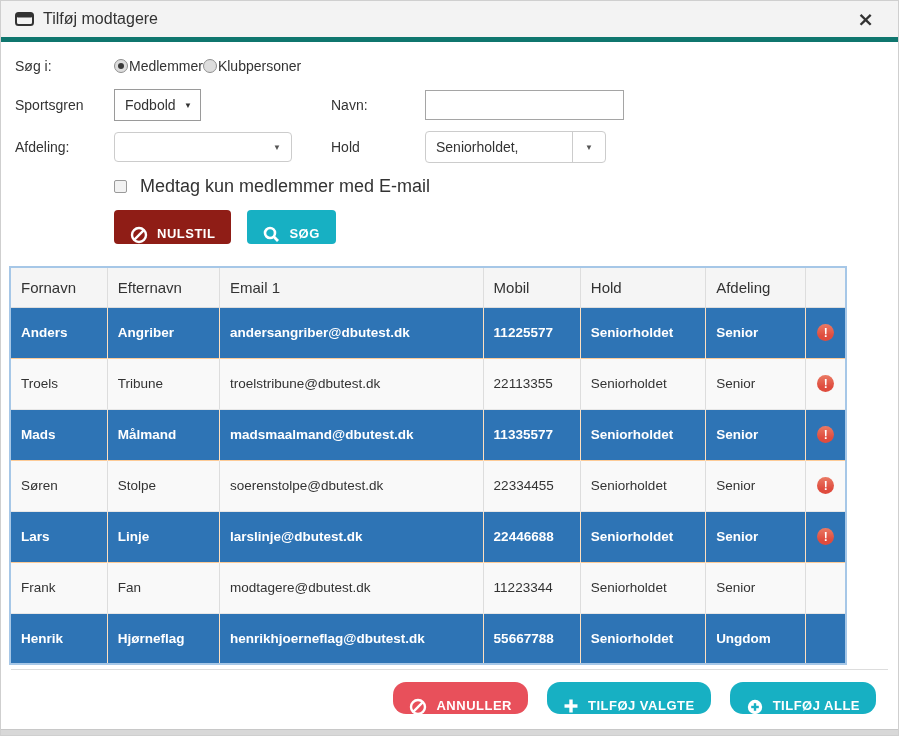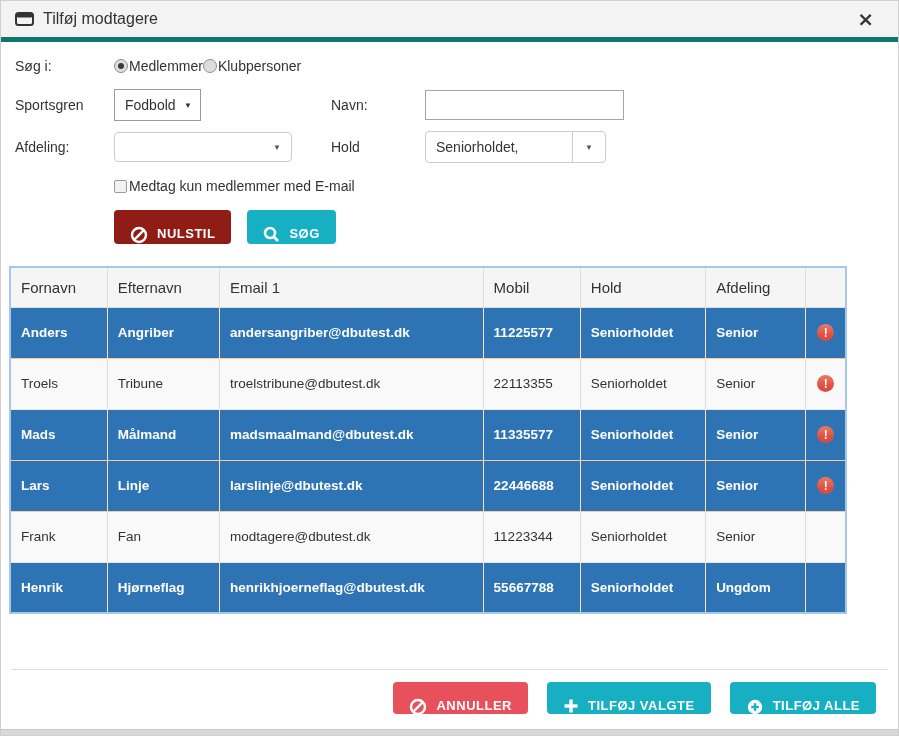--- a/index.html
+++ b/index.html
@@ -74,21 +74,21 @@
     flex:0 0 33px; border-left:1px solid #ccc; display:flex;
     align-items:center; justify-content:center;
   }
   .combo-btn .caret { font-size:8px; color:#555; }
 
   .checkbox-row { height:20px; margin-bottom:14px; padding-left:99px; }
   .checkbox {
     width:13px; height:13px; border:1px solid #9a9a9a; background:#f2f2f2;
     display:inline-block; margin-right:2px; cursor:pointer; border-radius:2px;
   }
-  .checkbox-label { font-size:14px; }
+  .checkbox-label { font-size:18px;margin-left:11px; }
 
   .buttons-row { height:34px; margin-bottom:22px; padding-left:99px; gap:16px; }
   .btn {
     border:none; height:34px; border-radius:4px; color:#fff; font-weight:bold;
     font-size:13px; letter-spacing:0.5px; padding:16px 16px; cursor:pointer;
     display:inline-flex; align-items:flex-start; gap:9px; font-family:inherit;
   }
   .btn svg { flex:0 0 auto; }
   .btn-darkred { background:var(--dark-red,#8f1d16); }
   .btn-cyan   { background:var(--cyan,#17b0c3); }
@@ -131,21 +131,21 @@
     color:#fff; font-size:12px; font-weight:bold; align-items:center; justify-content:center;
     line-height:1; vertical-align:middle;
   }
 
   
   .modal-footer {
     flex:0 0 60px; margin:0 10px; border-top:1px solid #ddd;
     display:flex; align-items:center; justify-content:flex-end;
     gap:19px; padding:2px 12px 6px 0;
   }
-  .modal-footer .btn { height:16px; }
+  .modal-footer .btn { height:16px;border-radius:13px; }
   .bottom-strip { flex:0 0 6px; background:#d8d8d8; border-top:1px solid #c8c8c8; }
 </style>
 </head>
 <body>
 
 <div class="modal">
 
   <div class="modal-header">
     <span class="win-icon">
       <svg width="19" height="14" viewBox="0 0 19 14">
@@ -263,20 +263,31 @@
     <td>Senior</td>
     <td>
       <span class="warning-icon">!</span>
     </td>
   </tr>
             <tr class="selected">
     <td>Mads</td>
     <td>Målmand</td>
     <td>madsmaalmand@dbutest.dk</td>
     <td>11335577</td>
+    <td>Seniorholdet</td>
+    <td>Senior</td>
+    <td>
+      <span class="warning-icon">!</span>
+    </td>
+  </tr>
+            <tr>
+    <td>Søren</td>
+    <td>Stolpe</td>
+    <td>soerenstolpe@dbutest.dk</td>
+    <td>22334455</td>
     <td>Seniorholdet</td>
     <td>Senior</td>
     <td>
       <span class="warning-icon">!</span>
     </td>
   </tr>
             <tr class="selected">
     <td>Lars</td>
     <td>Linje</td>
     <td>larslinje@dbutest.dk</td>

